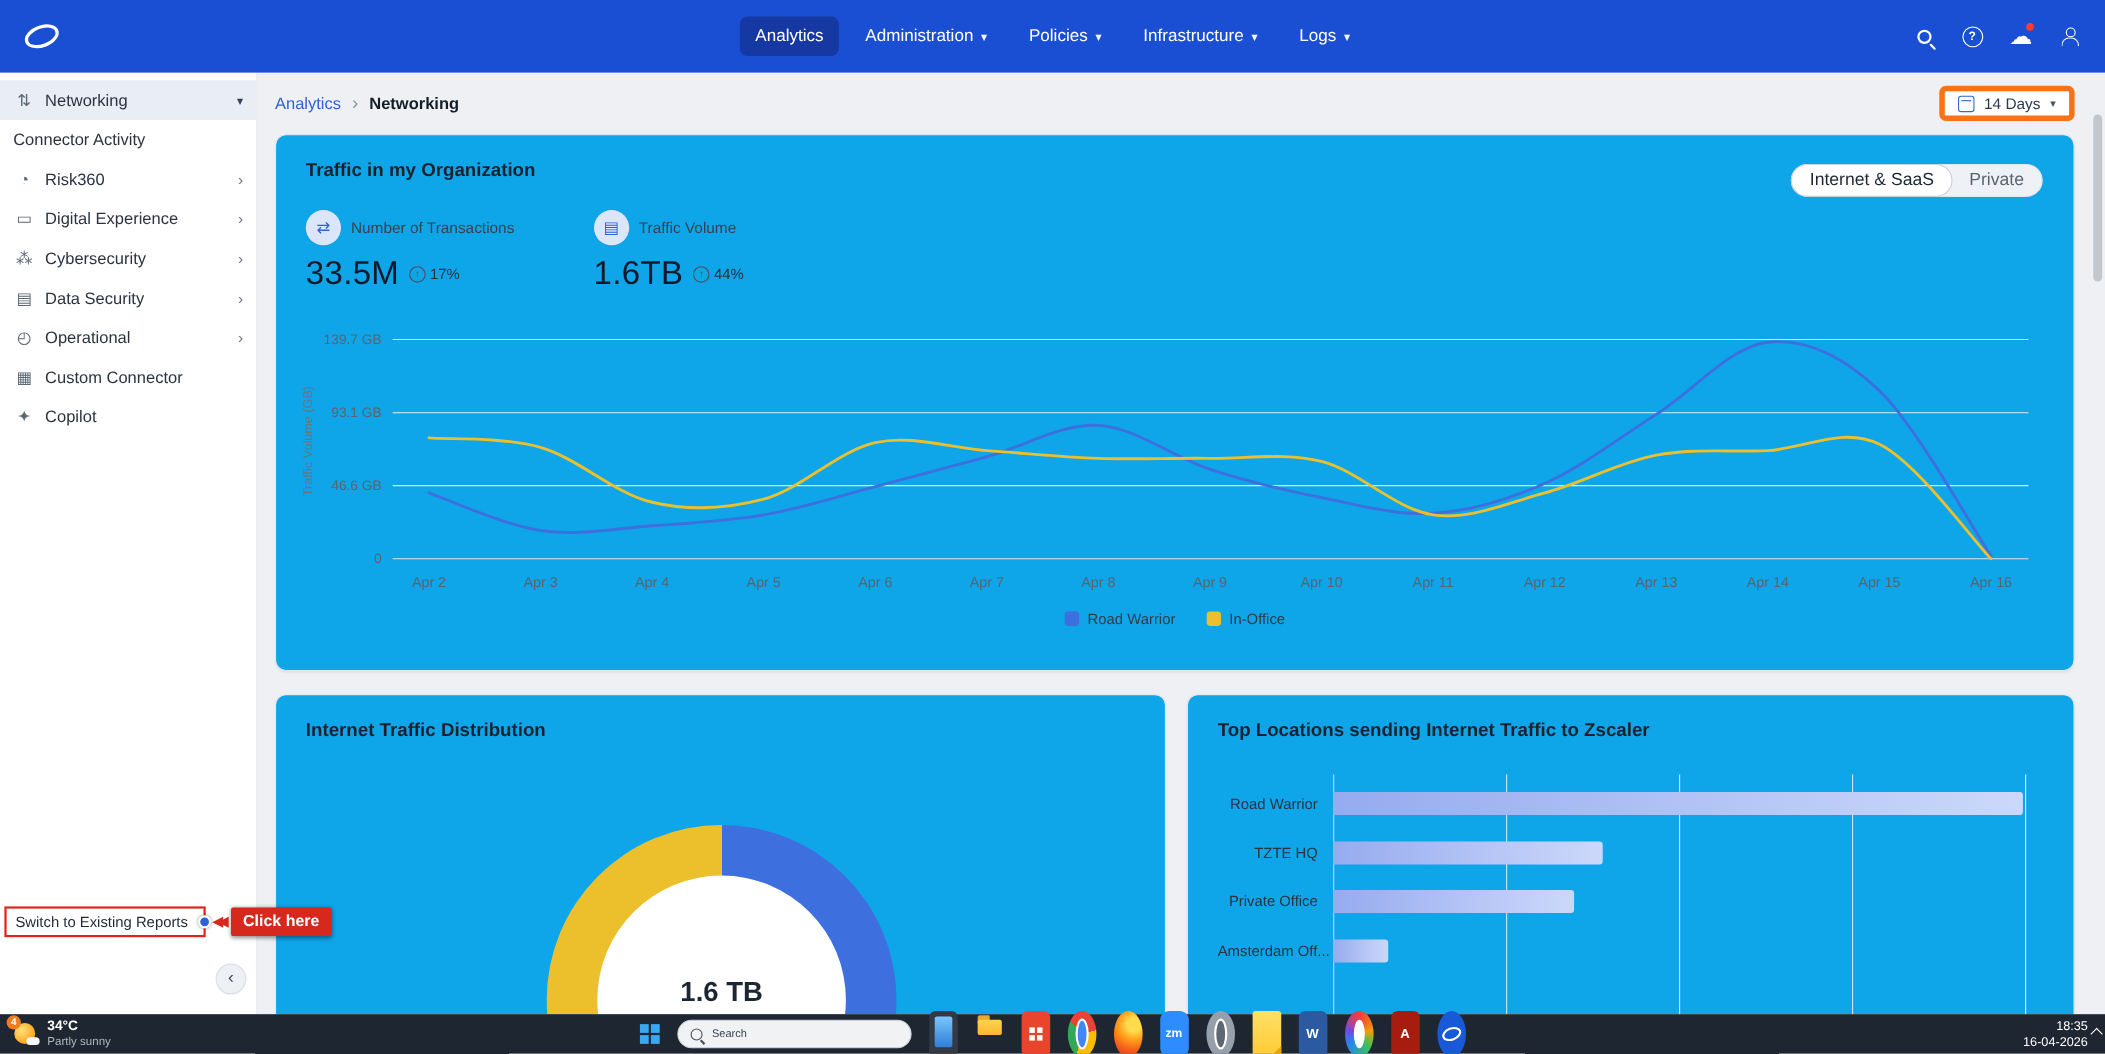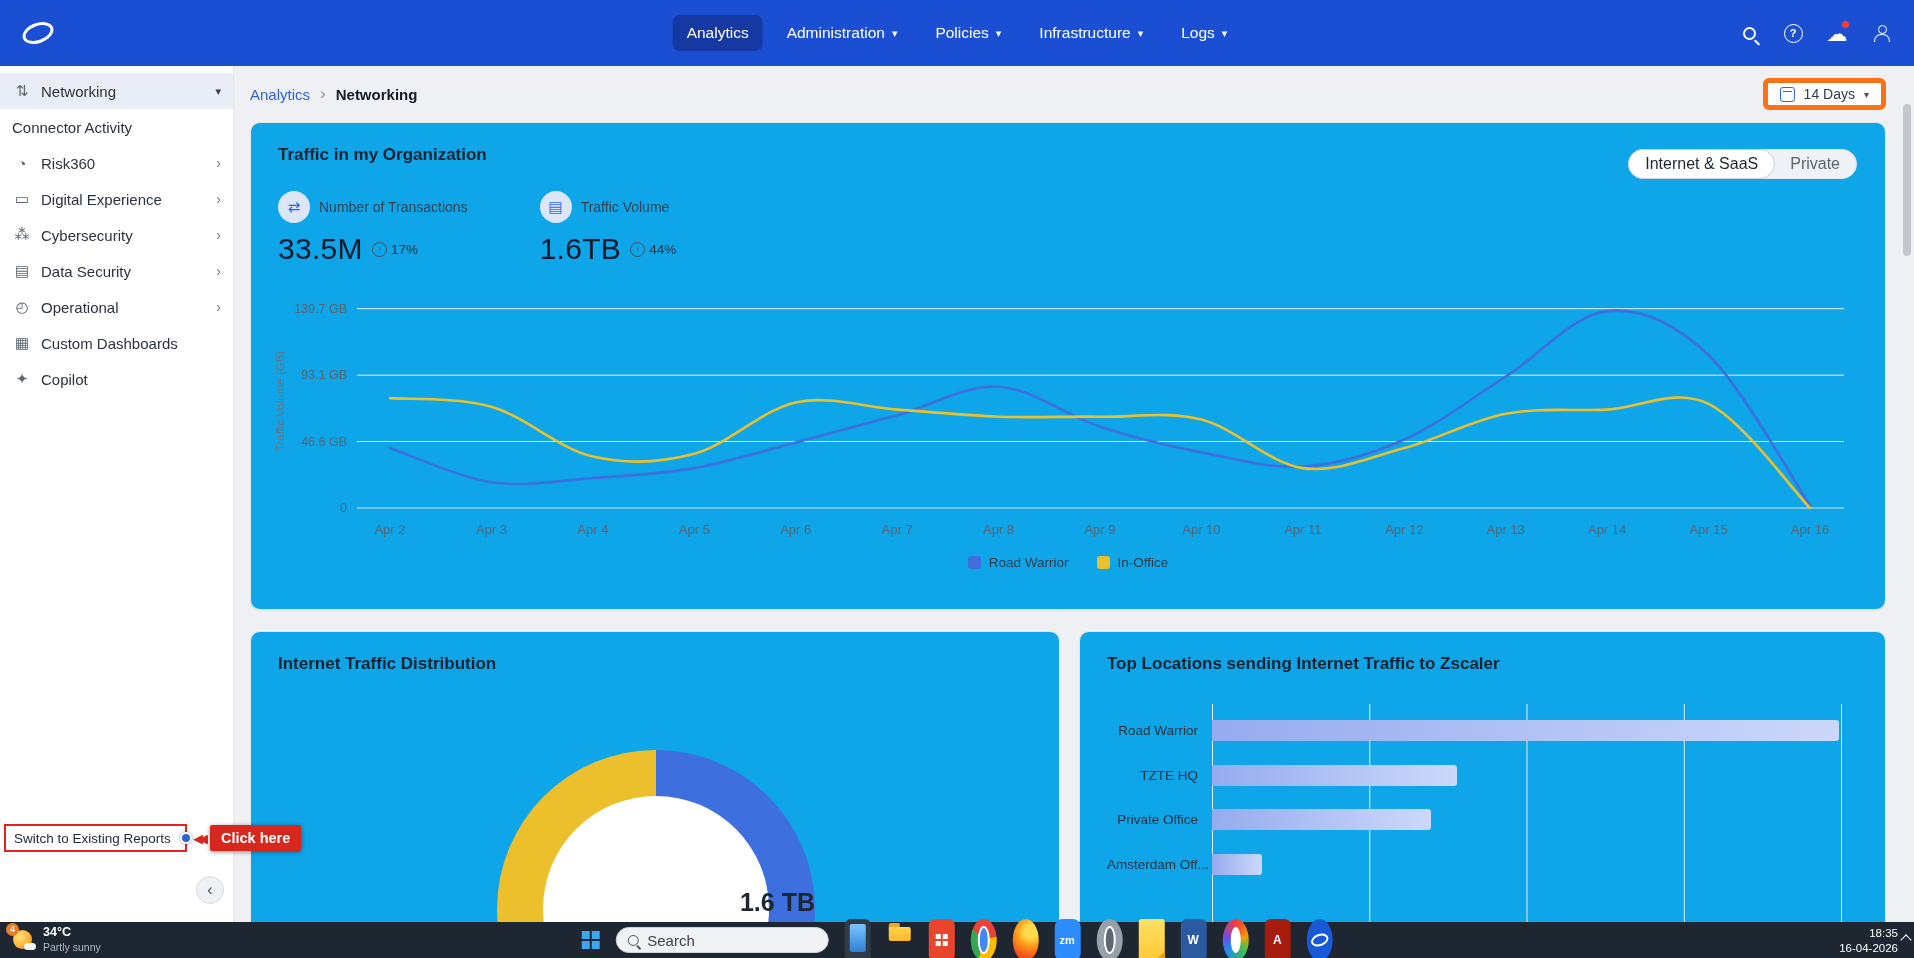--- a/index.html
+++ b/index.html
@@ -76,21 +76,21 @@
 .delta-ic::before{content:'\2191'}
 
 #line-svg{position:absolute;left:16px;top:157px}
 svg text{font-family:"Liberation Sans","DejaVu Sans",sans-serif}
 .legend{position:absolute;left:0;right:0;top:432px;display:flex;justify-content:center;gap:28px}
 .legend-item{display:flex;align-items:center;gap:8px;font-size:13.5px;color:#333b46}
 .legend-swatch{width:13px;height:13px;border-radius:3px}
 
 .donut{position:absolute;left:246px;top:118px;width:318px;height:318px;border-radius:50%}
 .donut::after{content:'';position:absolute;inset:46px;background:#fff;border-radius:50%}
-.donut-label{position:absolute;left:246px;top:256px;width:318px;text-align:right;font-size:25px;font-weight:700;color:#1d2733;z-index:2}
+.donut-label{position:absolute;left:246px;top:256px;width:318px;text-align:center;font-size:25px;font-weight:700;color:#1d2733;z-index:2}
 
 .bar-grid{position:absolute;left:132px;top:72px;width:630px;bottom:0;
   background-image:linear-gradient(to right,#e9ebef 1px,transparent 1px);background-size:157.25px 100%;border-right:1px solid #e9ebef}
 .bar-rows{position:absolute;left:27px;top:76px;right:46px;z-index:2}
 .bar-row{height:44.7px;display:flex;align-items:center}
 .bar-label{width:105px;padding-right:14px;text-align:right;font-size:13.5px;color:#2a333f;white-space:nowrap;overflow:hidden;flex:none}
 .bar-track{flex:1;height:21px;position:relative}
 .bar-fill{height:100%;border-radius:0 3px 3px 0;background:linear-gradient(90deg,#96abef 0%,#ccd8fa 100%)}
 
 .scroll-thumb{position:absolute;right:3px;top:38px;width:8px;height:152px;background:#c2c7cd;border-radius:4px}
@@ -100,21 +100,21 @@
 .tb-weather{position:absolute;left:10px;top:3px;display:flex;align-items:center;gap:8px;cursor:pointer}
 .wx-icon{width:25px;height:25px;position:relative;flex:none}
 .wx-icon::before{content:'';position:absolute;inset:3px;border-radius:50%;background:radial-gradient(circle at 35% 35%,#ffe27a,#ffae2e 60%,#f29111)}
 .wx-icon::after{content:'';position:absolute;right:-1px;bottom:2px;width:12px;height:7px;background:#f5f7f9;border-radius:6px}
 .wx-badge{position:absolute;left:-4px;top:-4px;width:13px;height:13px;border-radius:50%;background:#ef7d1f;color:#fff;font-size:9px;display:flex;align-items:center;justify-content:center;font-weight:bold;z-index:2}
 .wx-temp{font-size:12.5px;color:#fff;font-weight:600;line-height:1.25}
 .wx-cond{font-size:10.5px;color:#aeb7c0;line-height:1.25}
 .tb-center{position:absolute;left:50%;top:0;height:36px;transform:translateX(-50%);display:flex;align-items:center;gap:16px}
 .i-start{display:grid;grid-template-columns:8px 8px;grid-template-rows:8px 8px;gap:1.5px;cursor:pointer}
 .i-start i{background:#3aa7f0}
-.tb-search{width:213px;height:26px;border-radius:13px;background:#f0f2f4;border:1px solid #cfd4da;display:flex;align-items:center;gap:9px;padding:0 11px;font-size:15px;color:#3a4450;cursor:text}
+.tb-search{width:213px;height:26px;border-radius:13px;background:#f0f2f4;border:1px solid #cfd4da;display:flex;align-items:center;gap:9px;padding:0 11px;font-size:10px;color:#3a4450;cursor:text}
 .mag-d{width:11px;height:11px;border:1.8px solid #4a545f;border-radius:50%;position:relative;flex:none}
 .mag-d::after{content:'';position:absolute;width:1.8px;height:5px;background:#4a545f;left:9px;top:9px;transform:rotate(-45deg)}
 .tbi{width:26px;height:42px;border-radius:6px;display:flex;align-items:center;justify-content:center;font-size:12px;font-weight:bold;color:#fff;position:relative;cursor:pointer;flex:none}
 .i-desktop{background:#323a45}
 .i-desktop::after{content:'';position:absolute;left:5px;right:5px;top:5px;bottom:9px;background:linear-gradient(#7cc6ff,#2f7fd6);border-radius:2px}
 .i-folder::before{content:'';position:absolute;left:2px;top:4px;width:11px;height:7px;background:#e9a82a;border-radius:2px 1px 0 0}
 .i-folder::after{content:'';position:absolute;left:2px;top:8px;width:22px;height:14px;background:linear-gradient(#ffd34d,#ffb62e);border-radius:2px}
 .i-red{background:#e8452c}
 .i-red::after{content:'';width:12px;height:12px;
   background:linear-gradient(#fff,#fff) left top/5px 5px no-repeat,linear-gradient(#fff,#fff) right top/5px 5px no-repeat,
@@ -211,21 +211,21 @@
           <span>Data Security</span>
           <span class="chev">›</span>
         </div>
         <div class="side-item">
           <span class="s-icon">◴</span>
           <span>Operational</span>
           <span class="chev">›</span>
         </div>
         <div class="side-item">
           <span class="s-icon">▦</span>
-          <span>Custom Dashboards</span>
+          <span>Custom Connector</span>
         </div>
         <div class="side-item">
           <span class="s-icon">✦</span>
           <span>Copilot</span>
         </div>
       </div>
     <div class="switch-wrap">
       <div class="switch-reports">Switch to Existing Reports</div>
       <span class="ptr-icon"></span>
       <span class="annot-arrows"></span>

